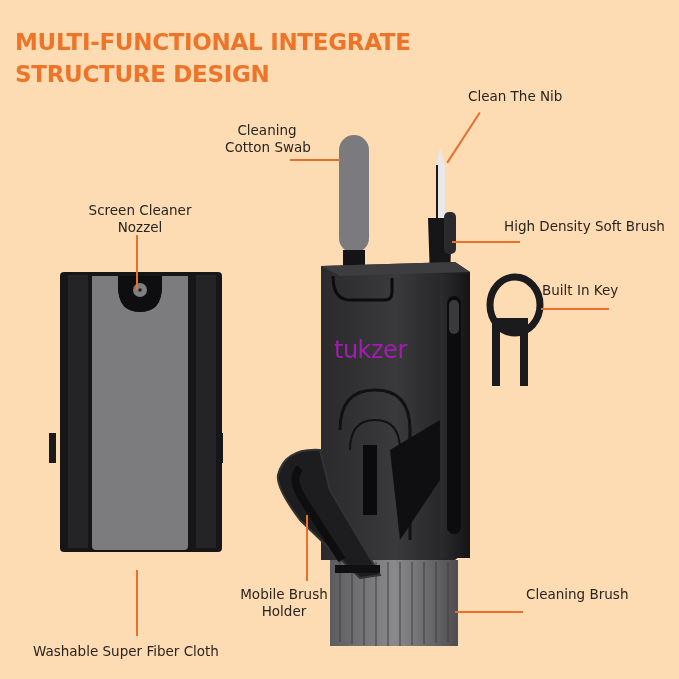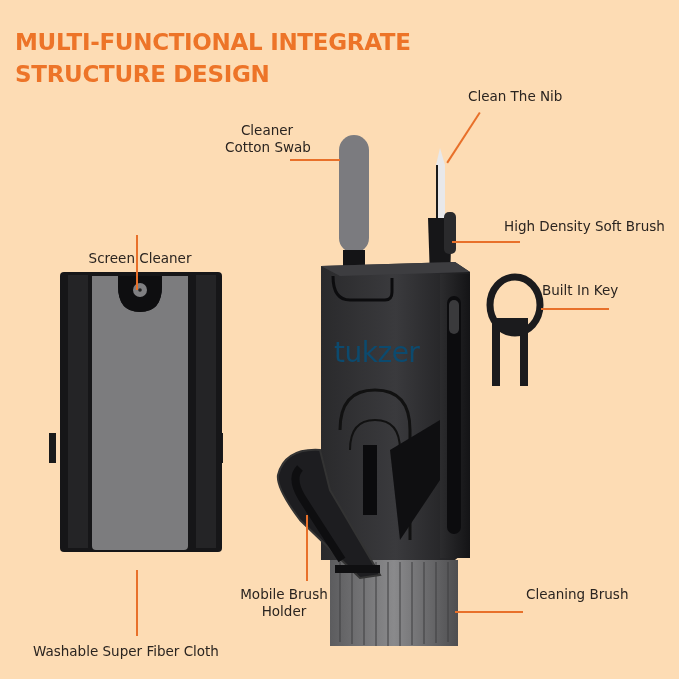--- a/index.html
+++ b/index.html
@@ -119,41 +119,42 @@
   </g>
 
   <g>
     <ellipse cx="515" cy="305" rx="25" ry="28" fill="none" stroke="#1b1b1d" stroke-width="7"></ellipse>
     <rect x="492" y="320" width="8" height="66" fill="#1b1b1d"></rect>
     <rect x="520" y="320" width="8" height="66" fill="#1b1b1d"></rect>
     <rect x="492" y="318" width="36" height="12" fill="#1b1b1d"></rect>
   </g>
 </svg>
 
-<div style="position:absolute;left:334px;top:336px;color:#0c4a6e;font-family:'DejaVu Sans',sans-serif;font-size:28px;letter-spacing:-0.5px;">tukzer</div>
+<div style="position:absolute;left:334px;top:336px;color:#a21caf;font-family:'DejaVu Sans',sans-serif;font-size:24px;letter-spacing:-0.5px;">tukzer</div>
 
 <div class="label center" style="left:236px;top:122px;width:62px;">
-  <div>Cleaner</div>
+  <div>Cleaning</div>
 </div>
 <div class="label center" style="left:225px;top:139px;width:84px;">
   <div>Cotton Swab</div>
 </div>
 <div class="line" style="left:290px;top:159px;width:50px;height:2px;"></div>
 
 <div class="label" style="left:468px;top:88px;">Clean The Nib</div>
 <div class="line" style="left:441px;top:112px;width:2px;height:60px;transform-origin:top left;transform:translate(38px,0) rotate(33deg);"></div>
 
 <div class="label" style="left:456px;top:218px;padding-left:48px;">High Density Soft Brush</div>
 <div class="line" style="left:452px;top:241px;width:68px;height:2px;"></div>
 
 <div class="label" style="left:542px;top:282px;">Built In Key</div>
 <div class="line" style="left:541px;top:308px;width:68px;height:2px;"></div>
 
-<div class="label center" style="left:80px;top:202px;width:120px;margin-top:48px;">
+<div class="label center" style="left:80px;top:202px;width:120px;">
   <div>Screen Cleaner</div>
+  <div>Nozzel</div>
 </div>
 <div class="line" style="left:136px;top:235px;width:2px;height:55px;"></div>
 
 <div class="label center" style="left:232px;top:586px;width:104px;">
   <div>Mobile Brush</div>
   <div>Holder</div>
 </div>
 <div class="line" style="left:306px;top:515px;width:2px;height:66px;"></div>
 
 <div class="label" style="left:487px;top:586px;margin-left:39px;">Cleaning Brush</div>

